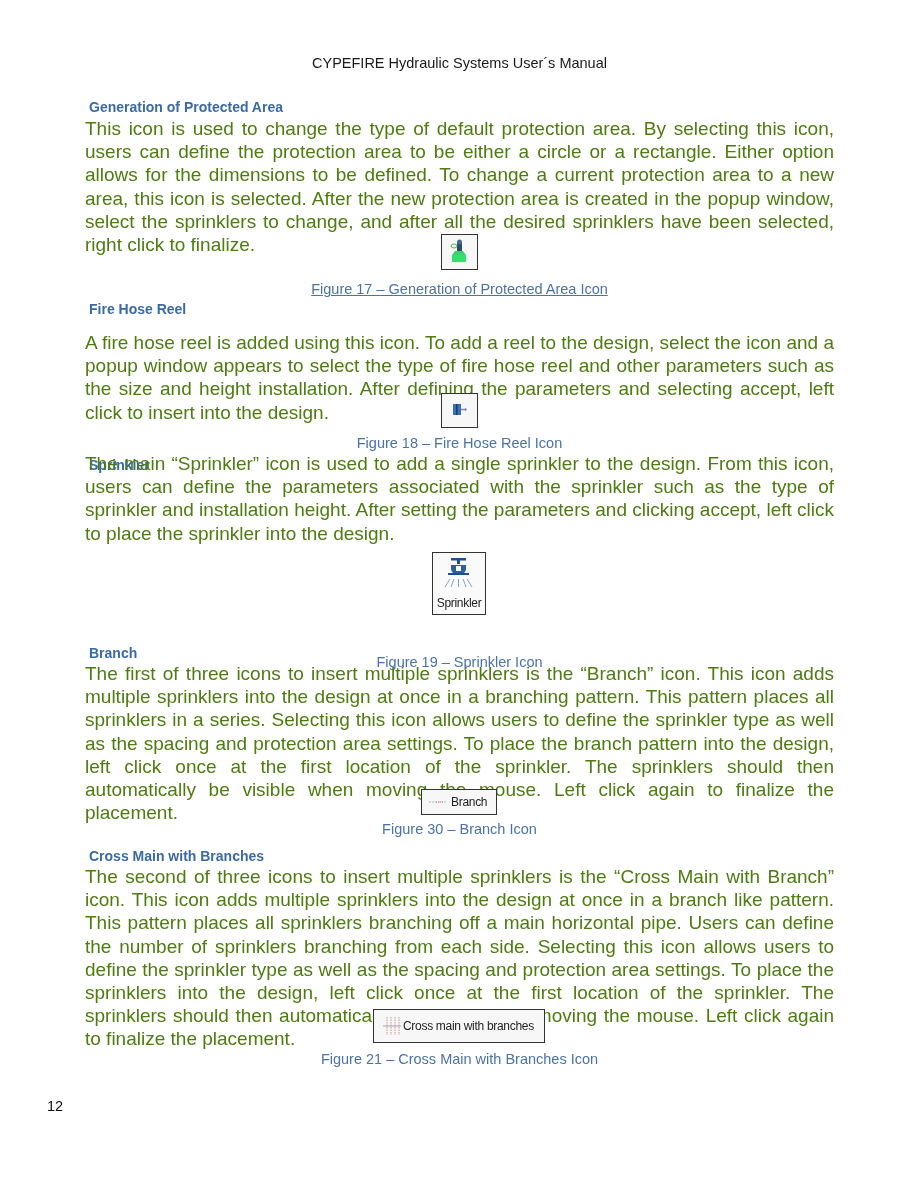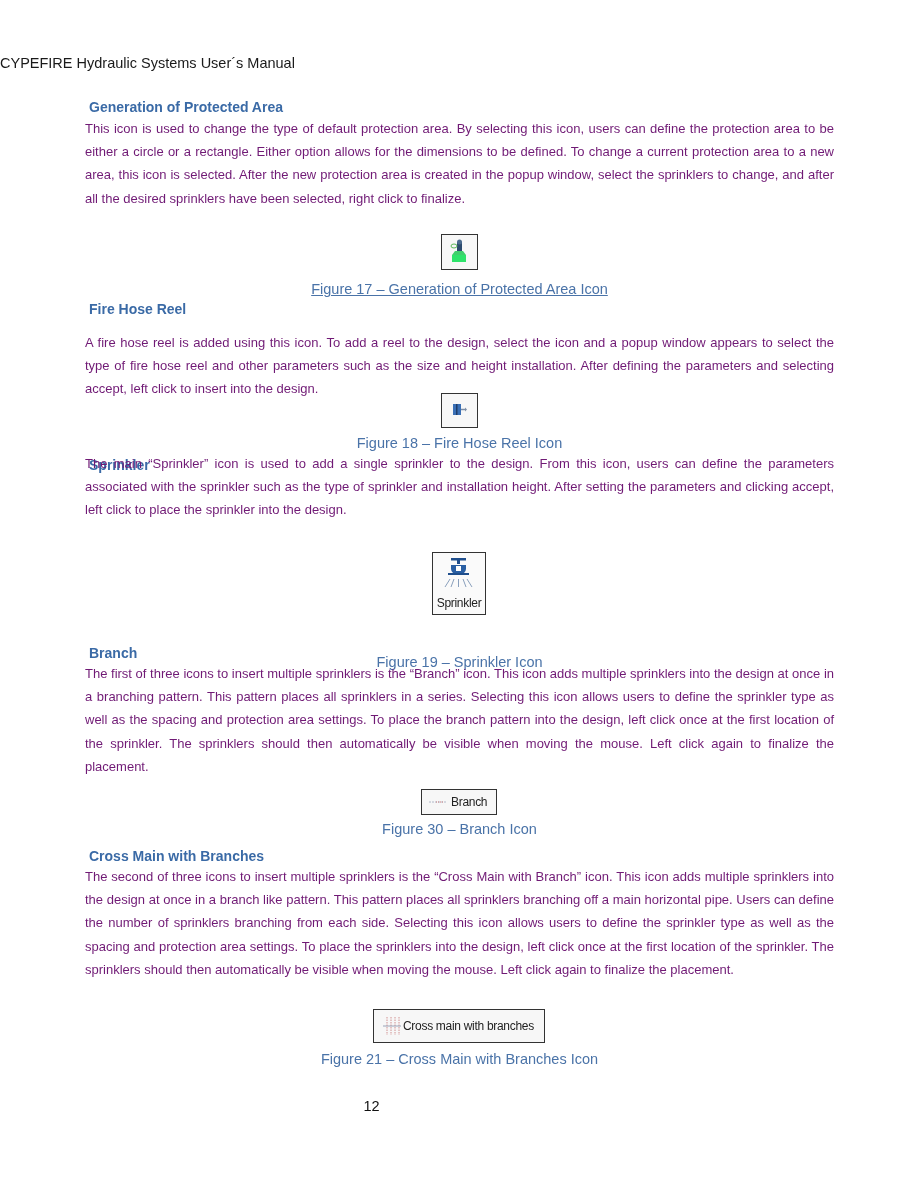--- a/index.html
+++ b/index.html
@@ -3,43 +3,43 @@
   <meta charset="utf-8">
   <style>
     html, body { margin: 0; padding: 0; background: #ffffff; }
     body {
       width: 919px; height: 1190px; position: relative; overflow: hidden;
       font-family: "Liberation Sans", "DejaVu Sans", sans-serif;
       color: #111;
     }
     .page-header {
       position: absolute; top: 55px; left: 0; width: 919px;
-      text-align: left; font-size: 14.5px; color: #1a1a1a;
+      text-align: center; font-size: 14.5px; color: #1a1a1a;
     }
     .heading {
       position: absolute; left: 85px;
       font-size: 14px; font-weight: bold; color: #3a6aa6;
       margin: 4px;
     }
     .para {
       position: absolute; left: 85px; width: 749px;
-      font-size: 13px; line-height: 23.2px; text-align: justify;
-      margin: 0; color: #701a75;
+      font-size: 19px; line-height: 23.2px; text-align: justify;
+      margin: 0; color: #4d7c0f;
     }
     .caption {
       position: absolute; left: 0; width: 919px; text-align: center;
       font-size: 14.5px; color: #4a73a8;
     }
     .icon-box {
       position: absolute; border: 1.5px solid #333; background: #f7f7f7;
       box-sizing: border-box;
     }
     .page-num {
-      position: absolute; top: 1098px; left: 0; width: 743px; text-align: center;
-      font-size: 14.5px; color: #111;
+      position: absolute; top: 1098px; left: 0; width: 743px; text-align: left;
+      font-size: 14.5px; color: #111; padding-left: 47px;
     }
     .btn-label {
       font-family: "Liberation Sans", sans-serif; font-size: 12px; color: #222;
       letter-spacing: -0.3px;
     }
   </style>
 </head>
 <body>
 
 <div class="page-header">CYPEFIRE Hydraulic Systems User´s Manual</div>

